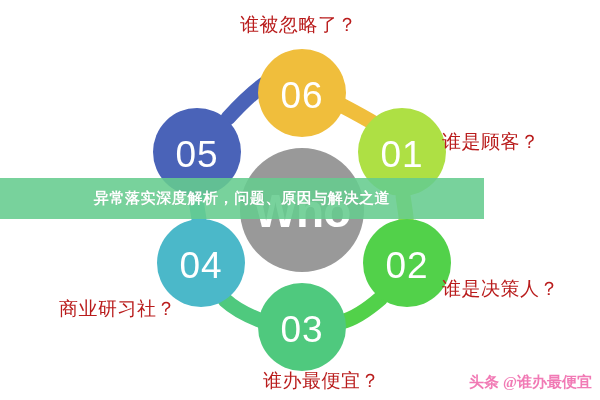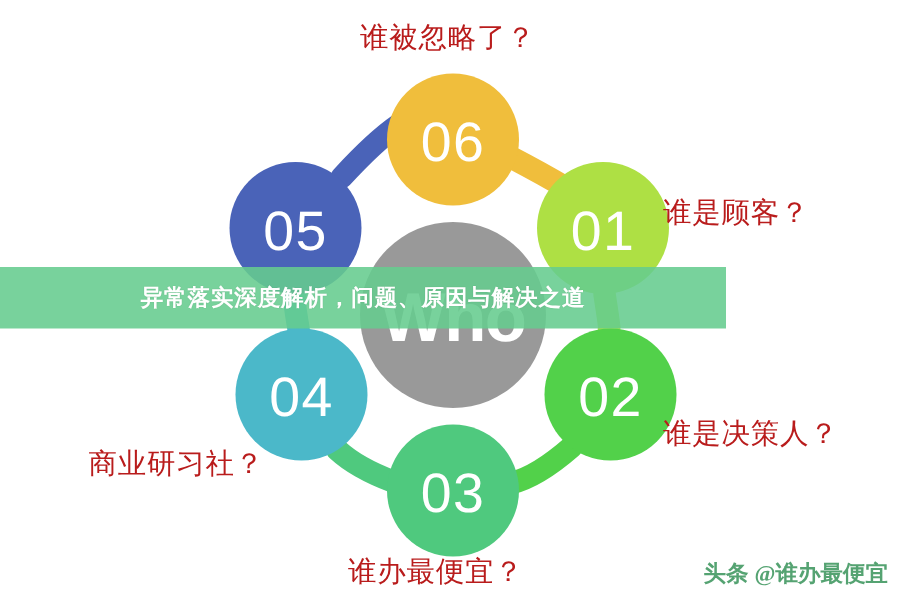--- a/index.html
+++ b/index.html
@@ -54,21 +54,21 @@
     font-size: 19px;
     color: #b91c1c;
     white-space: nowrap;
     letter-spacing: 0.5px;
   }
   .cap-top      { left: 240px; top: 12px; }
   .cap-upleft   { left: 68px;  top: 85px; }
   .cap-upright  { left: 442px; top: 85px; margin-top: 44px; }
   .cap-lowright { left: 442px; top: 276px; }
   .cap-lowleft  { left: 59px;  top: 296px; }
-  .cap-bottom   { left: 232px; top: 368px; }
+  .cap-bottom   { left: 263px; top: 368px; }
 
   #banner {
     position: absolute;
     left: 0;
     top: 178px;
     width: 484px;
     height: 41px;
     background: rgba(101, 204, 142, 0.88);
     display: flex;
     align-items: center;
@@ -89,21 +89,21 @@
     bottom: 8px;
     display: flex;
     align-items: center;
     gap: 4px;
     opacity: 0.72;
   }
   #watermark .wm-brand,
   #watermark .wm-handle {
     font-family: "Liberation Serif", "DejaVu Serif", serif;
     font-size: 15px;
-    color: #15803d;
+    color: #ec4899;
     white-space: nowrap;
     font-weight: 700;
   }
 </style>
 </head>
 <body>
 
 <div id="stage">
 
   <svg class="diagram-svg" viewBox="0 0 600 400">

